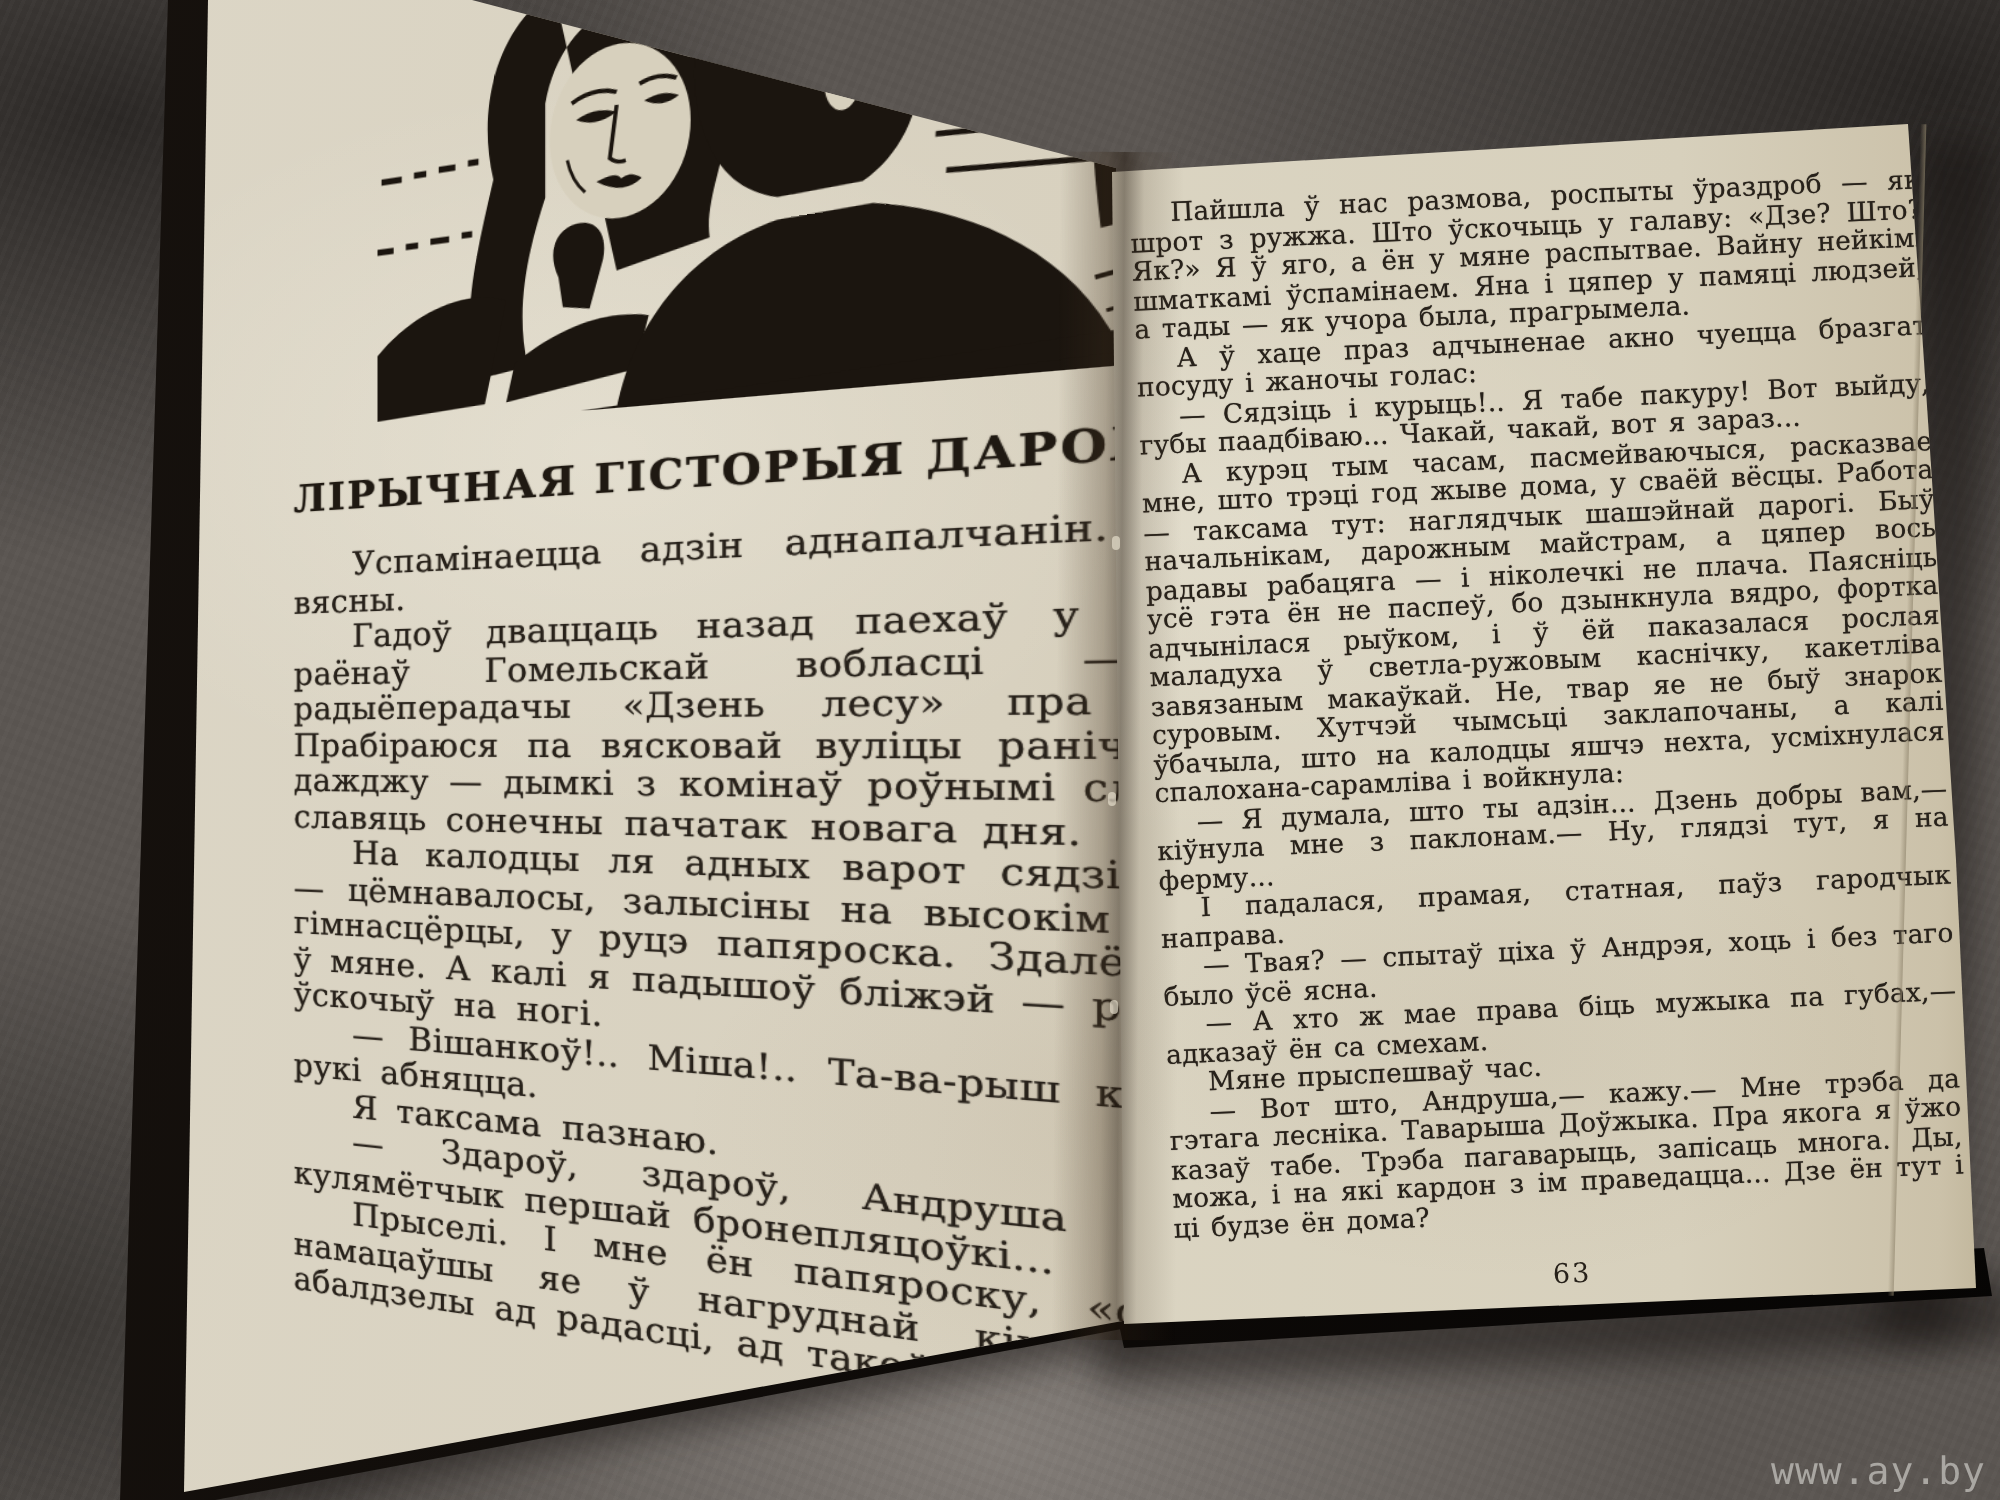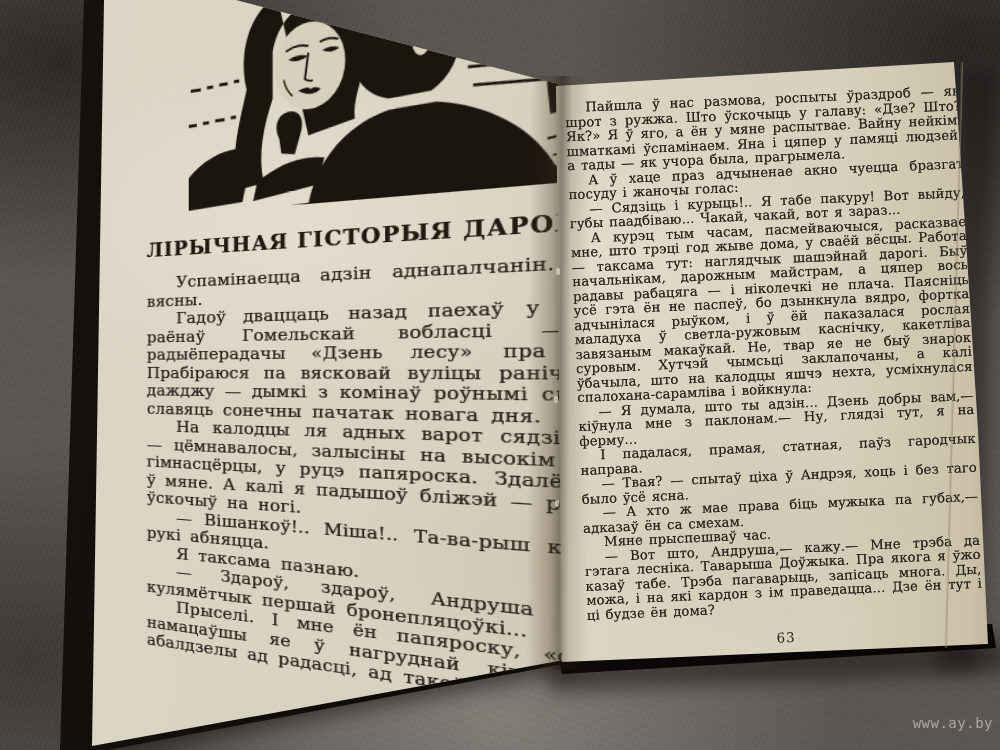--- a/index.html
+++ b/index.html
@@ -82,23 +82,23 @@
     color:#27211a; z-index:5;
   }
   .para-r{
     text-align:justify; text-indent:1.55em; margin:0;
     font-size:13.2px; line-height:14.5px; word-spacing:1.5px; letter-spacing:.1px;
     text-shadow:0 0 .5px rgba(39,33,26,.7);
   }
   .pagenum-right{margin-top:15px; text-align:center; font-size:13.5px; letter-spacing:1px;}
 
   .watermark{
-    position:absolute; right:7px; bottom:19px; z-index:9;
+    position:absolute; right:7px; bottom:3px; z-index:9;
     font-family:"DejaVu Sans Mono","Liberation Mono",monospace;
-    font-size:14px; color:rgba(212,210,206,.65); letter-spacing:.5px;
+    font-size:19px; color:rgba(212,210,206,.65); letter-spacing:.5px;
   }
 </style>
 </head>
 <body>
 
 <div class="stage">
 
   <div class="shadow-blob sh-bottom-left"></div>
   <div class="shadow-blob sh-bottom-right"></div>
   <div class="shadow-blob sh-right"></div>

